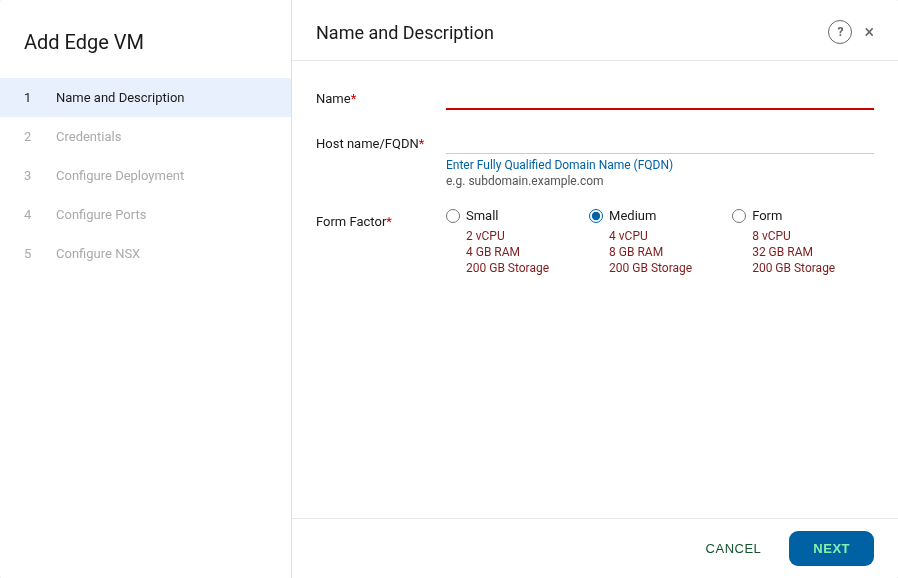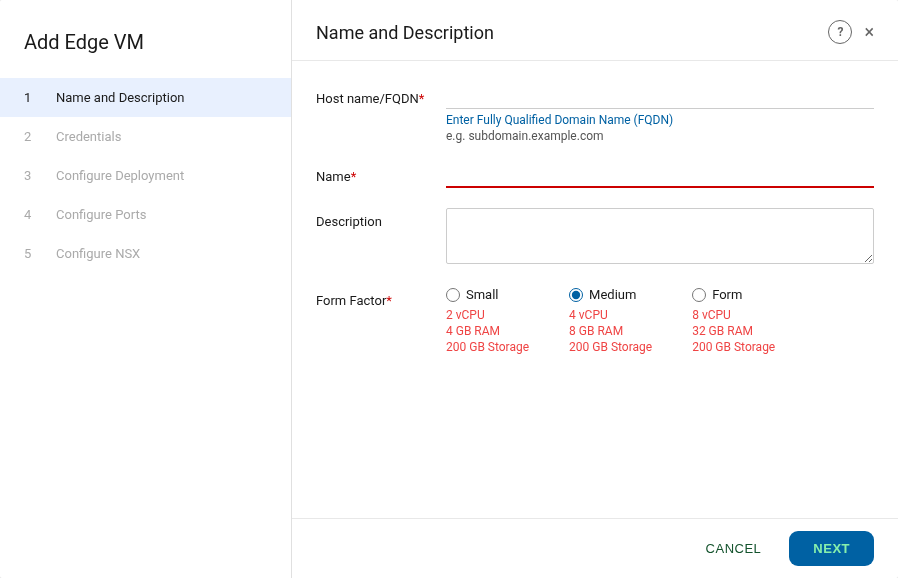--- a/index.html
+++ b/index.html
@@ -196,21 +196,22 @@
       width: 14px;
       height: 14px;
       cursor: pointer;
     }
     .ff-label {
       font-size: 13px;
       color: #1a1a1a;
     }
     .ff-spec {
       font-size: 12px;
-      color: #ef4444;
+      color: #7f1d1d;
+      margin-left: 20px;
     }
     
     .content-footer {
       display: flex;
       justify-content: flex-end;
       align-items: center;
       padding: 12px 24px;
       border-top: 1px solid #e8e8e8;
       gap: 12px;
     }
@@ -274,44 +275,38 @@
         <div class="header-icons">
           <div class="icon-btn">?</div>
           <div class="icon-btn-close">×</div>
         </div>
       </div>
 
       <div class="content-body">
 
         <div class="form-row">
           <div class="form-label">
+            <span>Name</span><span class="required">*</span>
+          </div>
+          <div class="form-control-wrap">
+            <input class="form-input" type="text" style="">
+          </div>
+        </div>
+
+        <div class="form-row">
+          <div class="form-label">
             <span>Host name/FQDN</span><span class="required">*</span>
           </div>
           <div class="form-control-wrap">
             <input class="form-input form-input-normal" type="text" style="">
             <div class="form-hint">Enter Fully Qualified Domain Name (FQDN)</div>
             <div class="form-hint-sub">e.g. subdomain.example.com</div>
           </div>
         </div>
 
-        <div class="form-row">
-          <div class="form-label">
-            <span>Name</span><span class="required">*</span>
-          </div>
-          <div class="form-control-wrap">
-            <input class="form-input" type="text" style="">
-          </div>
-        </div>
-
-        <div class="form-row">
-          <div class="form-label">Description</div>
-          <div class="form-control-wrap">
-            <textarea class="form-textarea" style=""></textarea>
-          </div>
-        </div>
 
         <div class="form-row">
           <div class="form-label">
             <span>Form Factor</span><span class="required">*</span>
           </div>
           <div class="form-factor-wrap">
 
             <div class="ff-option">
               <div class="ff-radio-row">
                 <input class="ff-radio" type="radio" name="form-factor" id="ff-small" style="">

